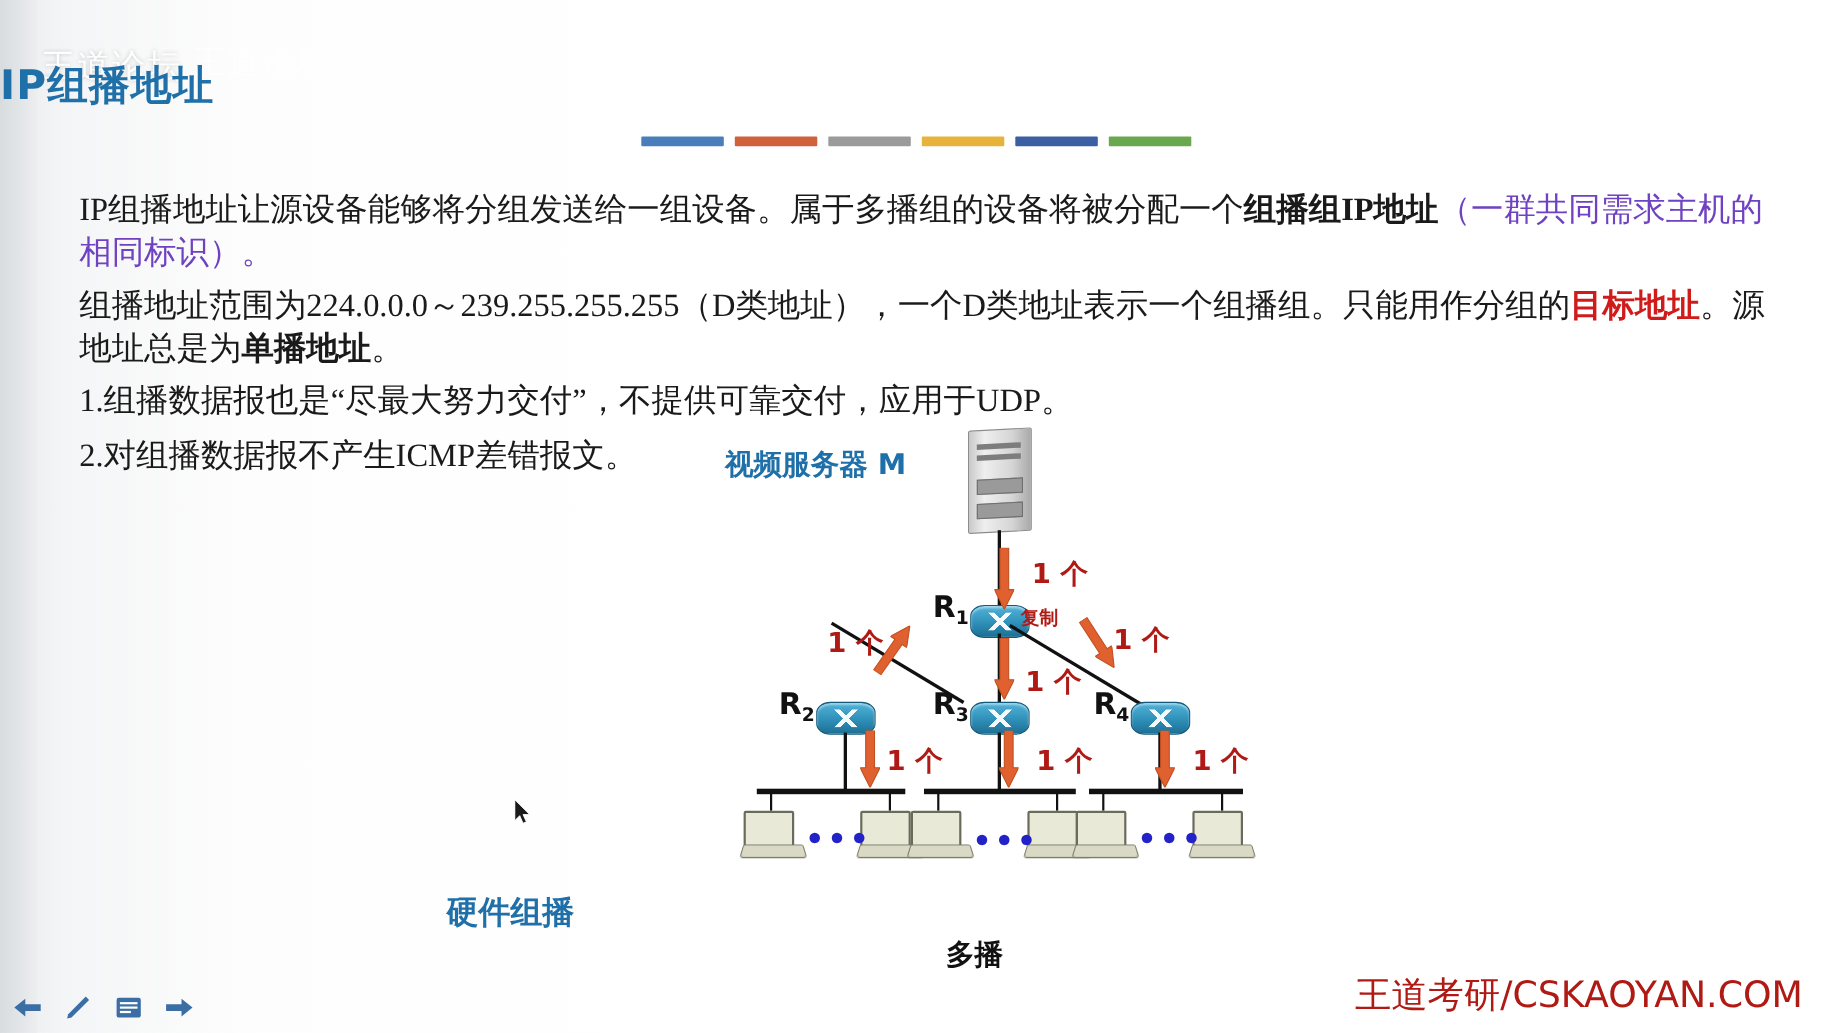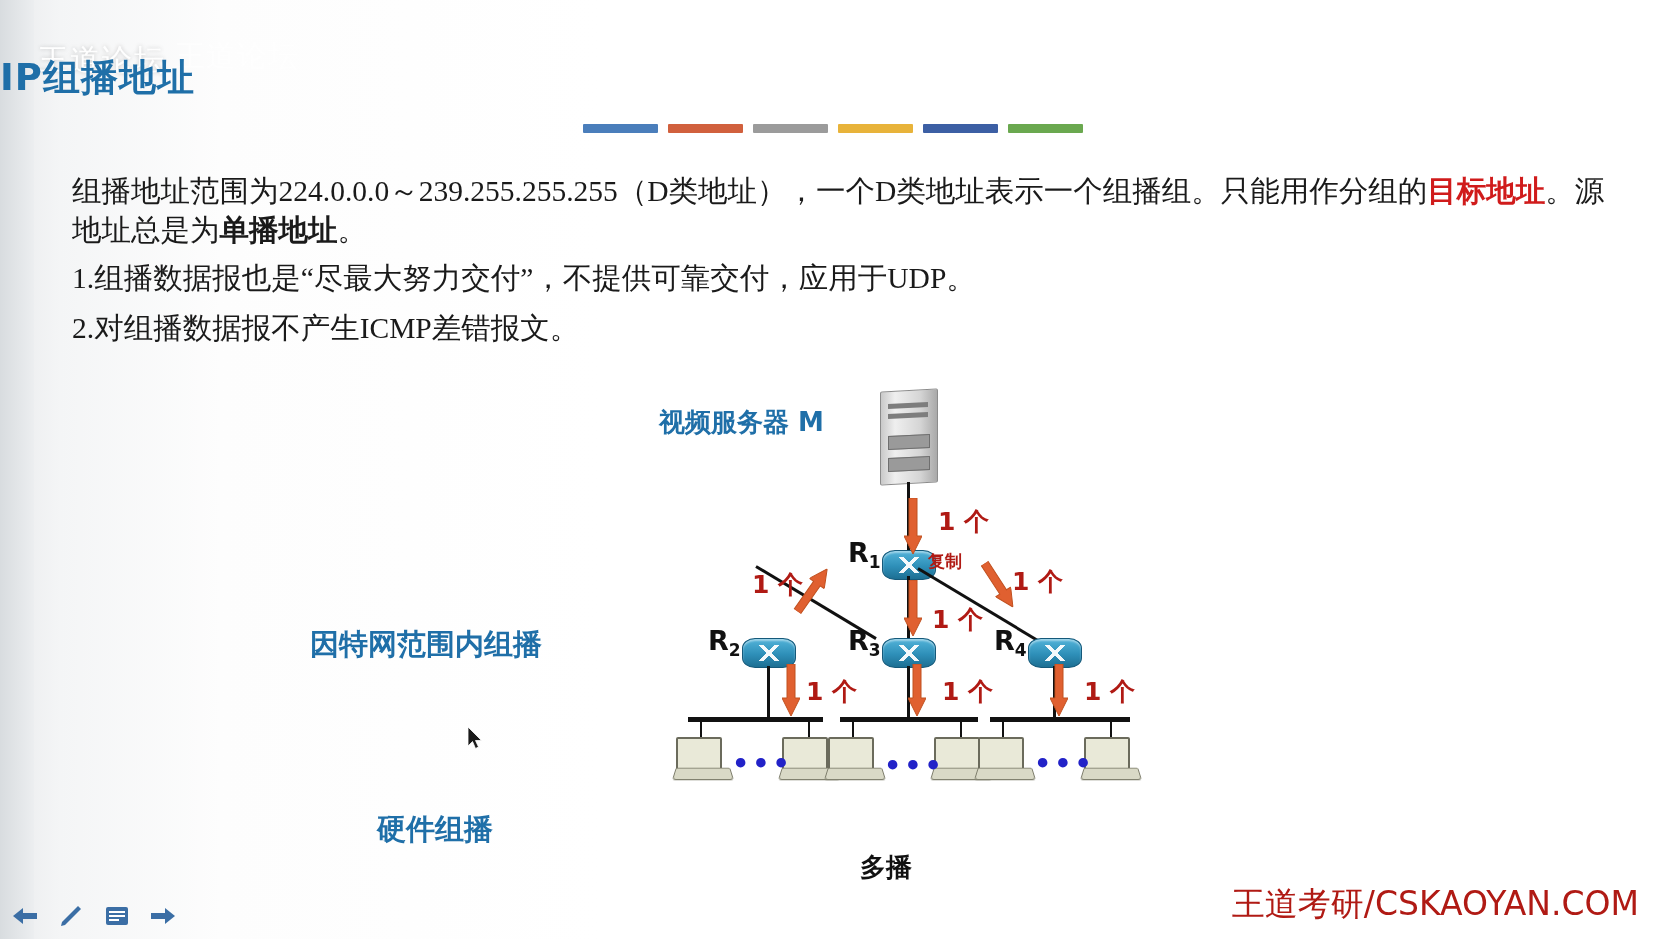--- a/index.html
+++ b/index.html
@@ -236,21 +236,21 @@
   }
   
   .cap {
     position: absolute;
     font-family: "DejaVu Sans", "Liberation Sans", sans-serif;
     font-weight: bold;
     color: #1f6fa8;
     font-size: 29px;
   }
   .cap-internet { left: 310px; top: 625px; }
-  .cap-hardware { left: 377px; top: 810px; }
+  .cap-hardware { left: 406px; top: 810px; }
   
   .cursor {
     position: absolute;
     left: 468px;
     top: 727px;
     width: 16px;
     height: 22px;
   }
   
   .footer-brand {
@@ -292,29 +292,31 @@
     <span style="background:#4a7ebb"></span>
     <span style="background:#d1603d"></span>
     <span style="background:#9b9b9b"></span>
     <span style="background:#e8b33a"></span>
     <span style="background:#3c5fa4"></span>
     <span style="background:#6aa84f"></span>
   </div>
 
   <div class="body-text">
     <div class="para">
+      <span>IP组播地址让源设备能够将分组发送给一组设备。属于多播组的设备将被分配一个</span><span class="b">组播组IP地址</span><span class="purple">（</span><span class="purple">一群共同需求主机的相同标识</span><span class="purple">）。</span>
+    </div>
+    <div class="para">
       <span>组播地址范围为224.0.0.0～239.255.255.255（D类地址），一个D类地址表示一个组播组。只能用作分组的</span><span class="red">目标地址</span><span>。源地址总是为</span><span class="b">单播地址</span><span>。</span>
     </div>
     <div class="num-list">
       <div class="para">1.组播数据报也是“尽最大努力交付”，不提供可靠交付，应用于UDP。</div>
       <div class="para">2.对组播数据报不产生ICMP差错报文。</div>
     </div>
   </div>
 
-  <div class="cap cap-internet">因特网范围内组播</div>
   <div class="cap cap-hardware">硬件组播</div>
 
   <div class="figure">
 
     <div class="fig-label srv-label">视频服务器 M</div>
 
     <div class="server">
       <div class="slot s1"></div>
       <div class="slot s2"></div>
       <div class="slot s3"></div>

